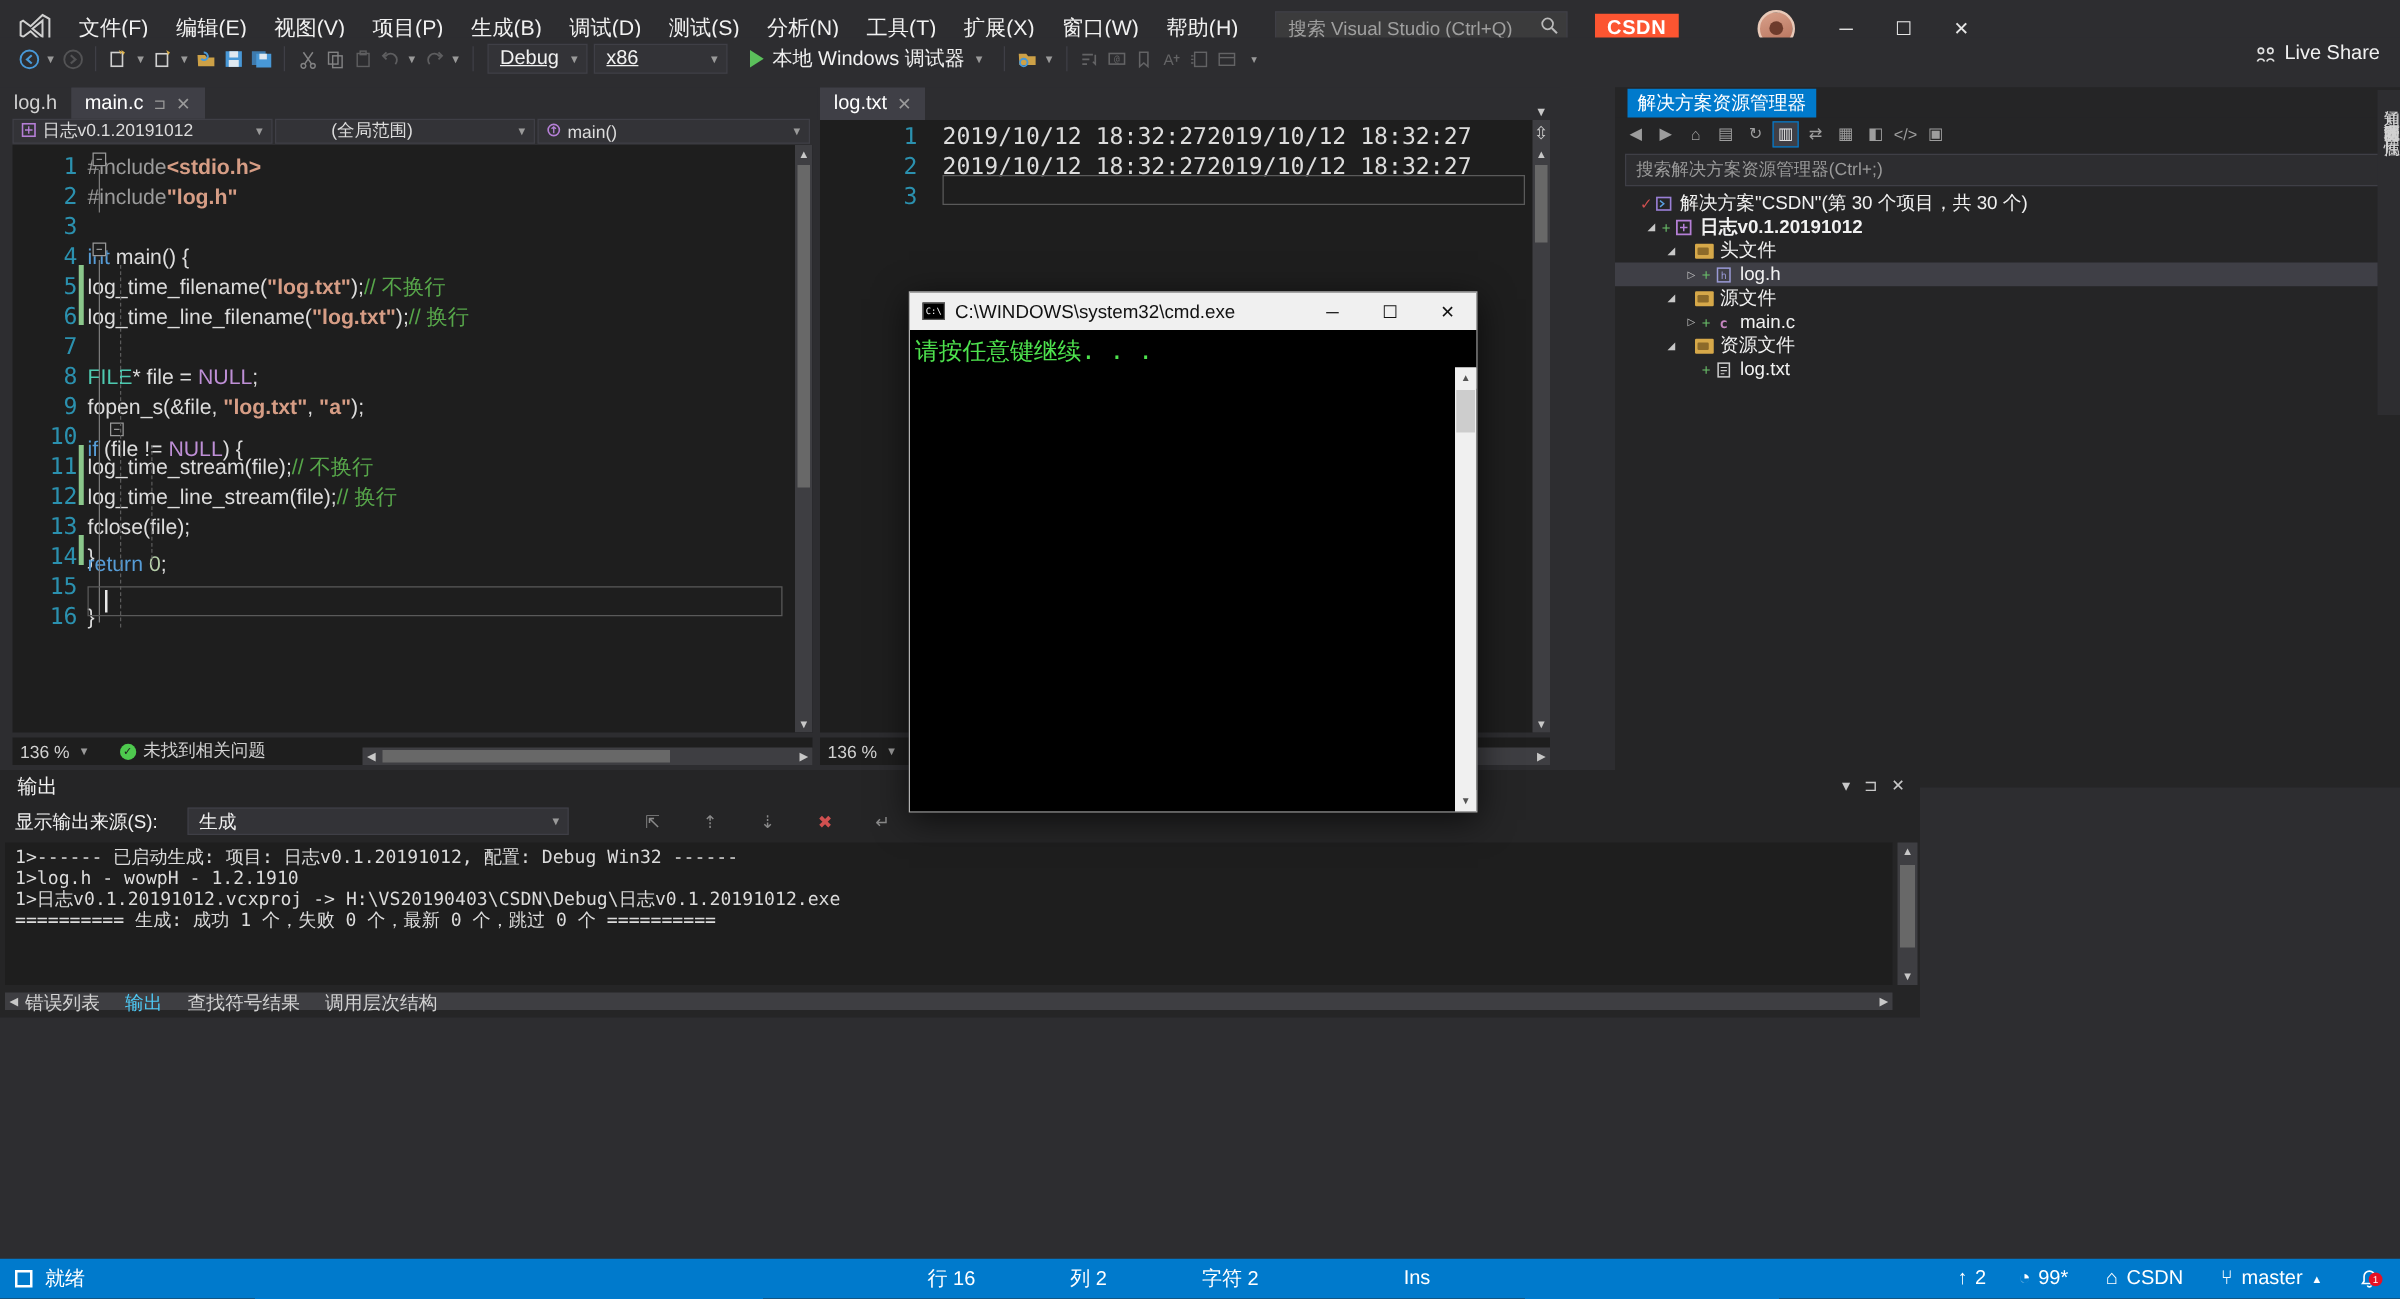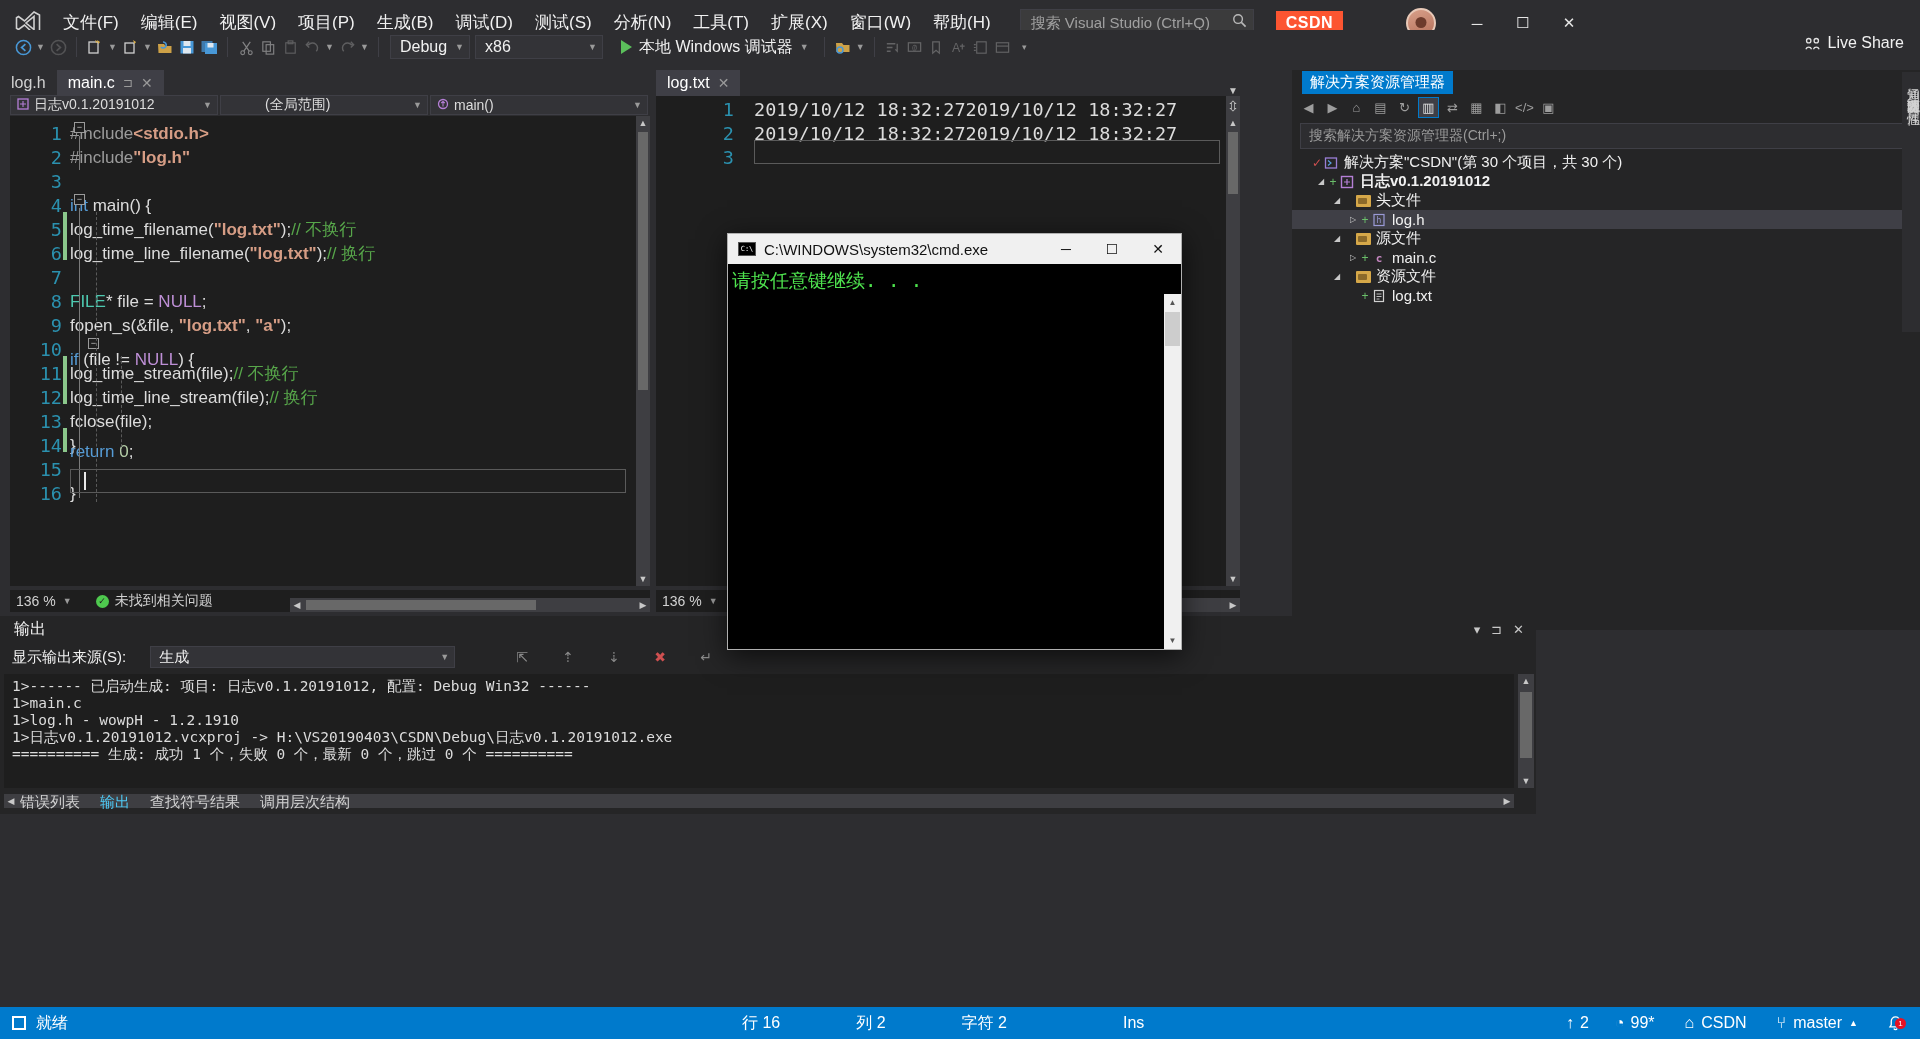--- a/index.html
+++ b/index.html
@@ -31,21 +31,21 @@
     width:11px;height:11px;border-radius:50%;background:#6d3b2c;}
   .wbtn{width:46px;height:46px;display:flex;align-items:center;justify-content:center;color:#e6e6e6;font-size:15px;}
 
   
   .toolbar{position:absolute;left:0;top:30px;width:1920px;height:34px;background:#2d2d30;display:flex;align-items:center;padding-left:12px;box-sizing:border-box;}
   .tb-ico{width:22px;height:24px;display:flex;align-items:center;justify-content:center;opacity:.95;}
   .tb-caret{width:13px;height:24px;display:flex;align-items:center;justify-content:center;color:#9a9a9a;font-size:9px;}
   .tb-sep{width:1px;height:20px;background:#3f3f46;margin:0 7px;}
   .combo{height:24px;background:#333337;border:1px solid #3f3f46;display:flex;align-items:center;
     justify-content:space-between;padding:0 5px 0 9px;box-sizing:border-box;font-size:16px;color:#f1f1f1;}
-  .combo .cv{white-space:nowrap;overflow:hidden;}
+  .combo .cv{white-space:nowrap;overflow:hidden;text-decoration:underline;}
   .combo .cc{color:#9a9a9a;font-size:9px;margin-left:8px;}
   .runbtn{display:flex;align-items:center;gap:7px;padding:0 8px;height:26px;color:#f1f1f1;font-size:16px;white-space:nowrap;}
   .tri{width:0;height:0;border-left:11px solid #5bbf5b;border-top:7px solid transparent;border-bottom:7px solid transparent;}
   .liveshare{position:absolute;right:16px;top:4px;display:flex;align-items:center;gap:7px;font-size:16px;color:#f1f1f1;}
 
   
   .tabstrip{position:absolute;left:0;top:70px;width:654px;height:26px;background:#2d2d30;display:flex;align-items:flex-end;}
   .tab{height:26px;display:flex;align-items:center;padding:0 11px;font-size:16px;color:#f1f1f1;gap:8px;}
   .tab.inactive{background:#2d2d30;color:#d2d2d2;}
   .tab.active{background:#3f3f46;color:#fff;}
@@ -285,21 +285,21 @@
           <path d="M12.5 3 L15.5 6 L12.5 9" fill="none" stroke="#9a9a9a" stroke-width="1.5"></path>
         </svg>
     </div>
     <div class="tb-caret">▼</div>
     <div class="tb-sep"></div>
 
     <div class="combo" style="width:80px;margin-left:4px;">
       <span class="cv">Debug</span>
       <span class="cc">▼</span>
     </div>
-    <div class="combo" style="width:128px;margin-left:5px;align-items:center;">
+    <div class="combo" style="width:107px;margin-left:5px;align-items:center;">
       <span class="cv">x86</span>
       <span class="cc">▼</span>
     </div>
 
     <div class="runbtn" style="margin-left:10px;">
       <span class="tri"></span>
       <span>本地 Windows 调试器</span>
       <span class="cc" style="color:#9a9a9a;font-size:9px;">▼</span>
     </div>
     <div class="tb-sep"></div>
@@ -648,21 +648,20 @@
       </span>
       <span style="width:8px;"></span>
       <span class="out-ico">⇱</span>
       <span class="out-ico">⇡</span>
       <span class="out-ico">⇣</span>
       <span class="out-ico" style="color:#d05050;">✖</span>
       <span class="out-ico">↵</span>
     </div>
     <div class="out-body" id="out-body">
         <div class="out-line">1&gt;------ 已启动生成: 项目: 日志v0.1.20191012, 配置: Debug Win32 ------</div>
-        <div class="out-line">1&gt;main.c</div>
         <div class="out-line">1&gt;log.h - wowpH - 1.2.1910</div>
         <div class="out-line">1&gt;日志v0.1.20191012.vcxproj -&gt; H:\VS20190403\CSDN\Debug\日志v0.1.20191012.exe</div>
         <div class="out-line">========== 生成: 成功 1 个，失败 0 个，最新 0 个，跳过 0 个 ==========</div>
       </div>
     <div class="out-vscroll">
       <div class="scroll-arrow" style="width:16px;top:0;">▲</div>
       <div class="vthumb" style="left:2px;top:18px;height:66px;width:12px;"></div>
       <div class="scroll-arrow" style="width:16px;bottom:0;">▼</div>
     </div>
     <div class="out-hscroll">

